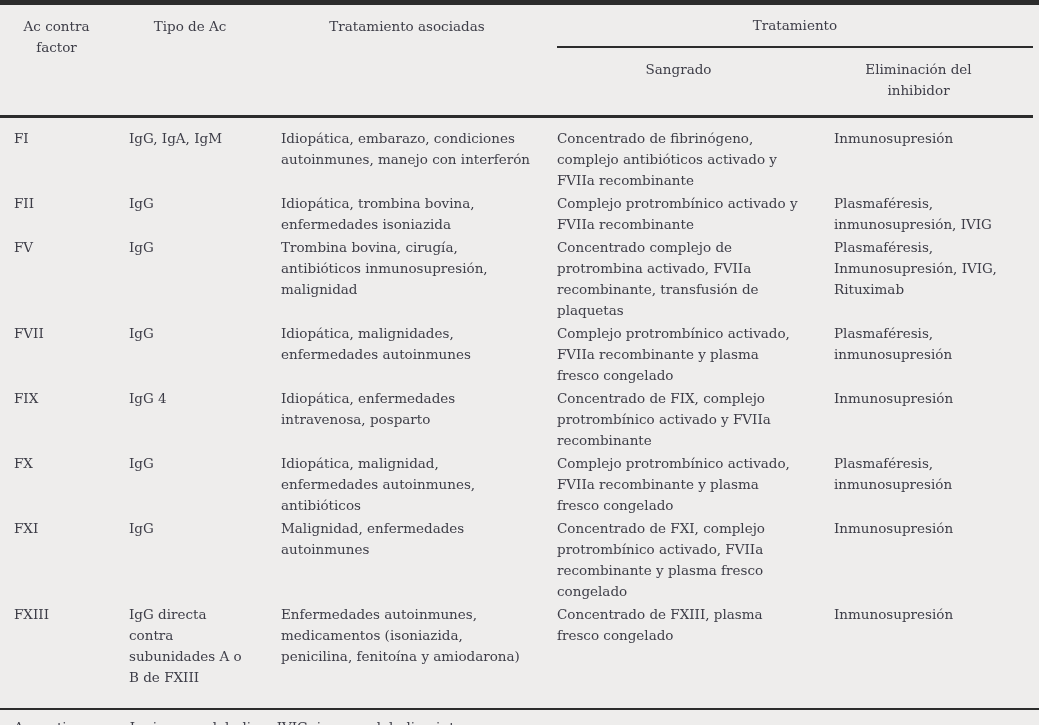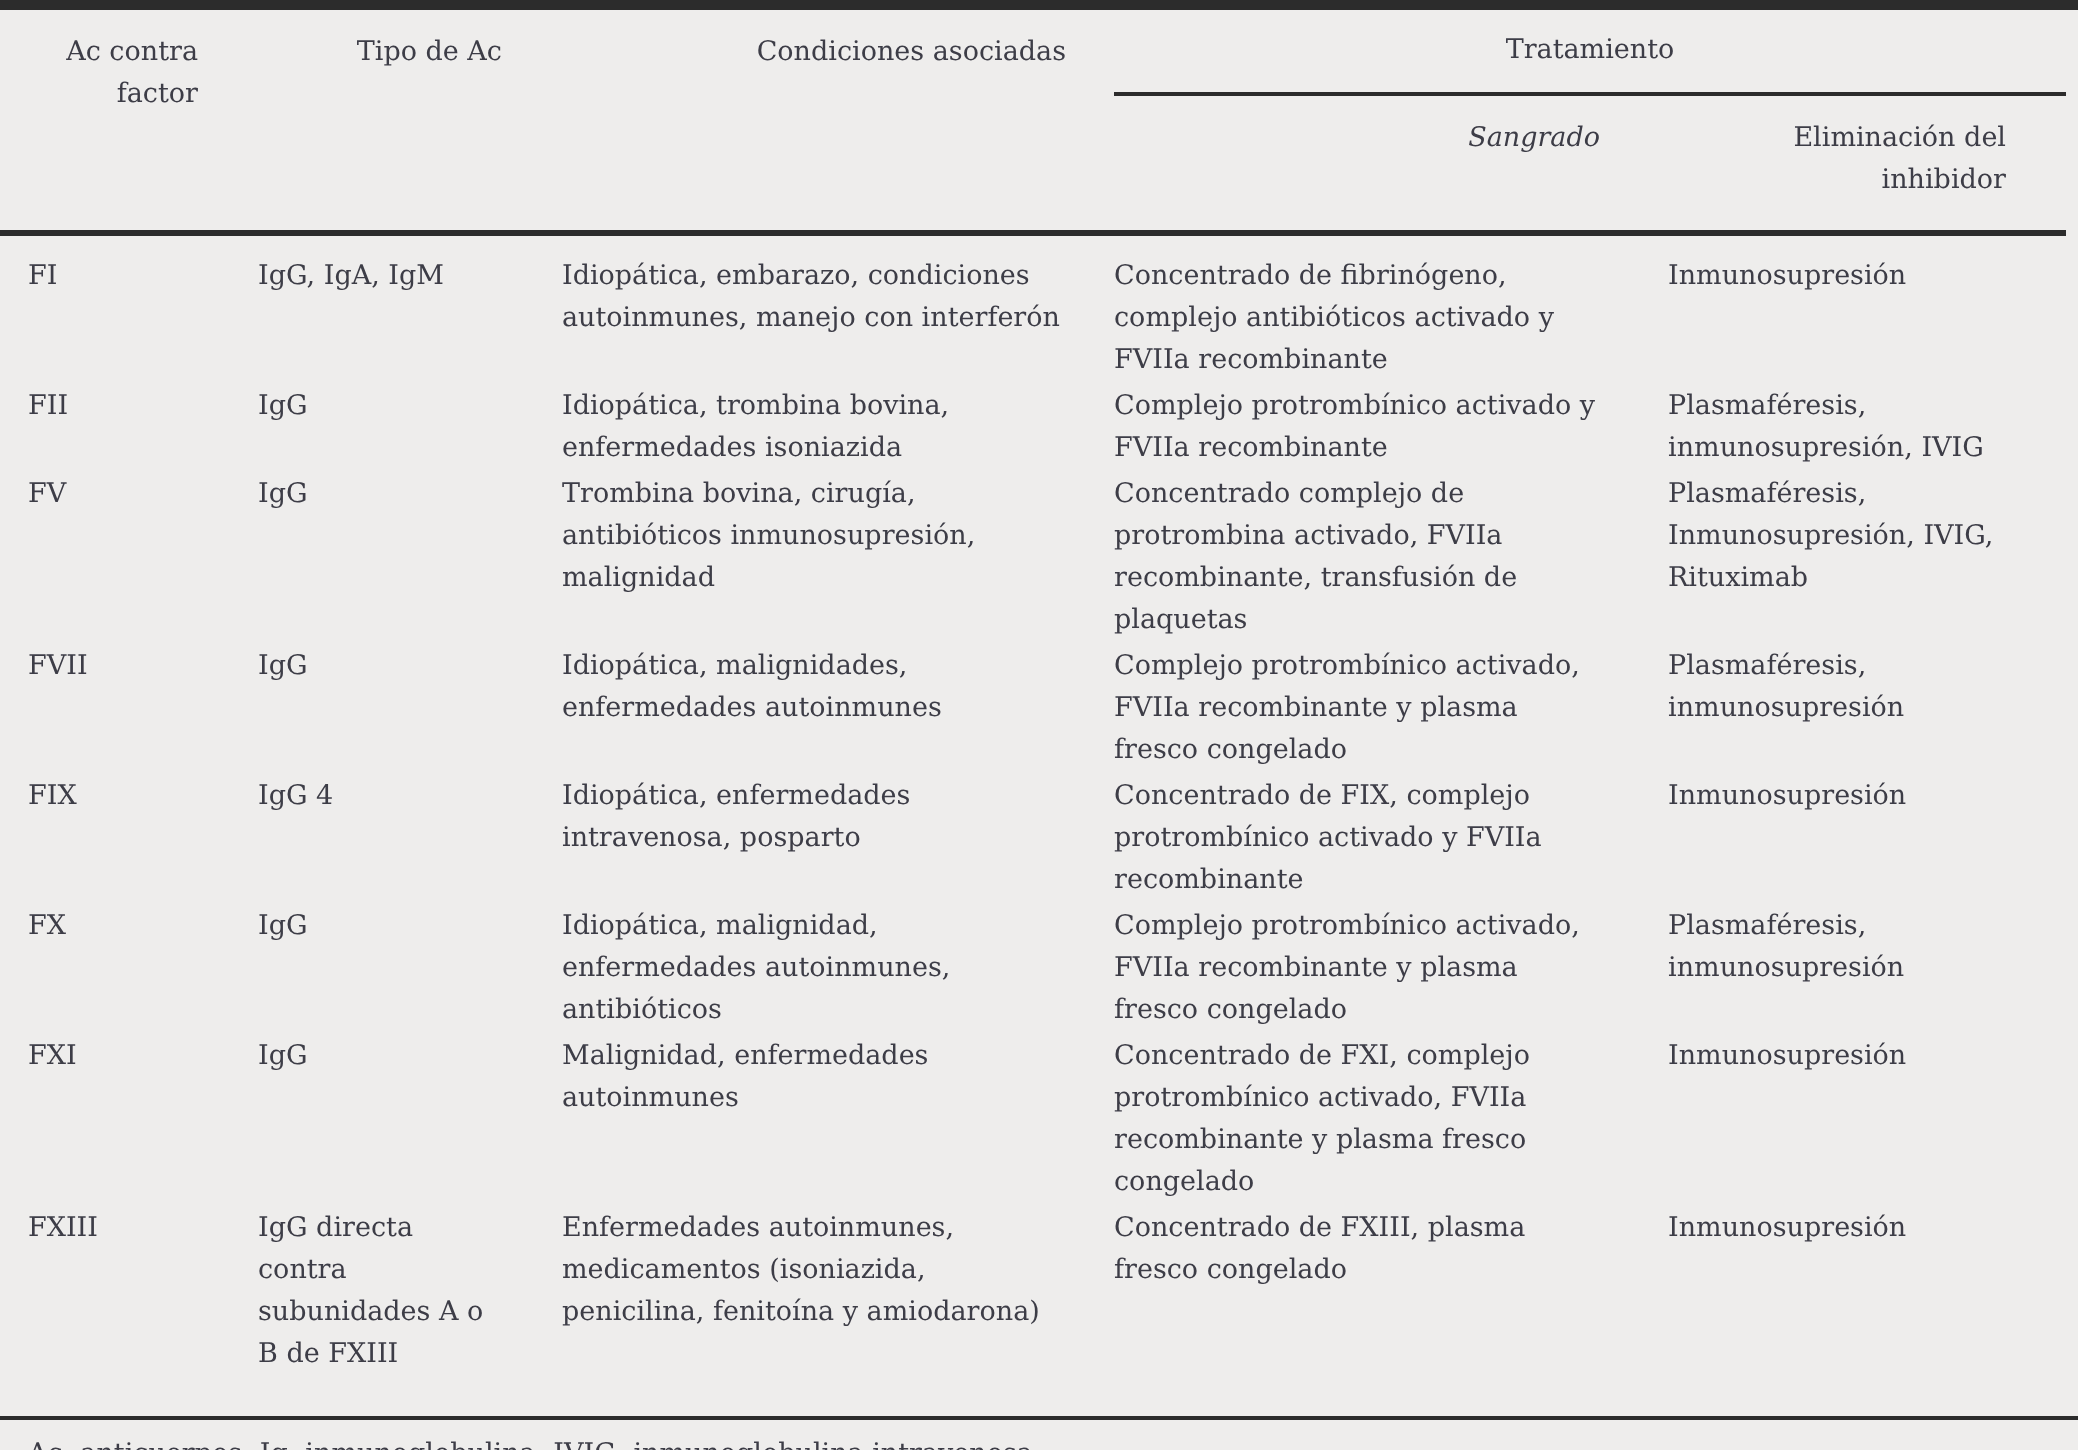--- a/index.html
+++ b/index.html
@@ -25,39 +25,39 @@
     margin: 0 0 8px 0;
   }
   col.c1 { width: 129px; }
   col.c2 { width: 152px; }
   col.c3 { width: 276px; }
   col.c4 { width: 277px; }
   col.c5 { width: 199px; }
 
   th {
     font-weight: normal;
-    text-align: right;
+    text-align: center;
     vertical-align: top;
     padding: 11px 0 0 0;
   }
   thead th { border-bottom: 3px solid #2c2c2c; }
   th.h1 { padding-left: 14px; padding-right: 30px; }
   th.h2 { padding-right: 30px; }
   th.h3 { padding-right: 24px; }
   th.group {
     text-align: center;
     border-bottom: 2px solid #2c2c2c;
     padding-top: 10px;
     padding-bottom: 10px;
   }
   tr.subhead th {
     padding-top: 11px;
     padding-bottom: 14px;
   }
-  th.h4 { padding-right: 34px; font-style: italic; }
+  th.h4 { padding-right: 34px; }
   th.h5 { padding-right: 30px; }
 
   tbody td {
     vertical-align: top;
     padding: 1px 0 1px 0;
   }
   tbody tr:first-child td { padding-top: 10px; margin-left: 26px; }
   tbody tr:last-child td { padding-bottom: 12px; }
   td.d1 { padding-left: 14px; padding-right: 20px; }
   td.d2 { padding-right: 30px; }
@@ -80,21 +80,21 @@
       <col class="c1">
         <col class="c2">
         <col class="c3">
         <col class="c4">
         <col class="c5">
     </colgroup>
     <thead>
       <tr>
         <th class="h1" rowspan="2">Ac contra factor</th>
         <th class="h2" rowspan="2">Tipo de Ac</th>
-        <th class="h3" rowspan="2">Condiciones asociadas</th>
+        <th class="h3" rowspan="2">Tratamiento asociadas</th>
         <th class="group" colspan="2">Tratamiento</th>
       </tr>
       <tr class="subhead">
         <th class="h4">Sangrado</th>
         <th class="h5">Eliminación del inhibidor</th>
       </tr>
     </thead>
     <tbody>
       <tr>
         <td class="d1">FI</td>

